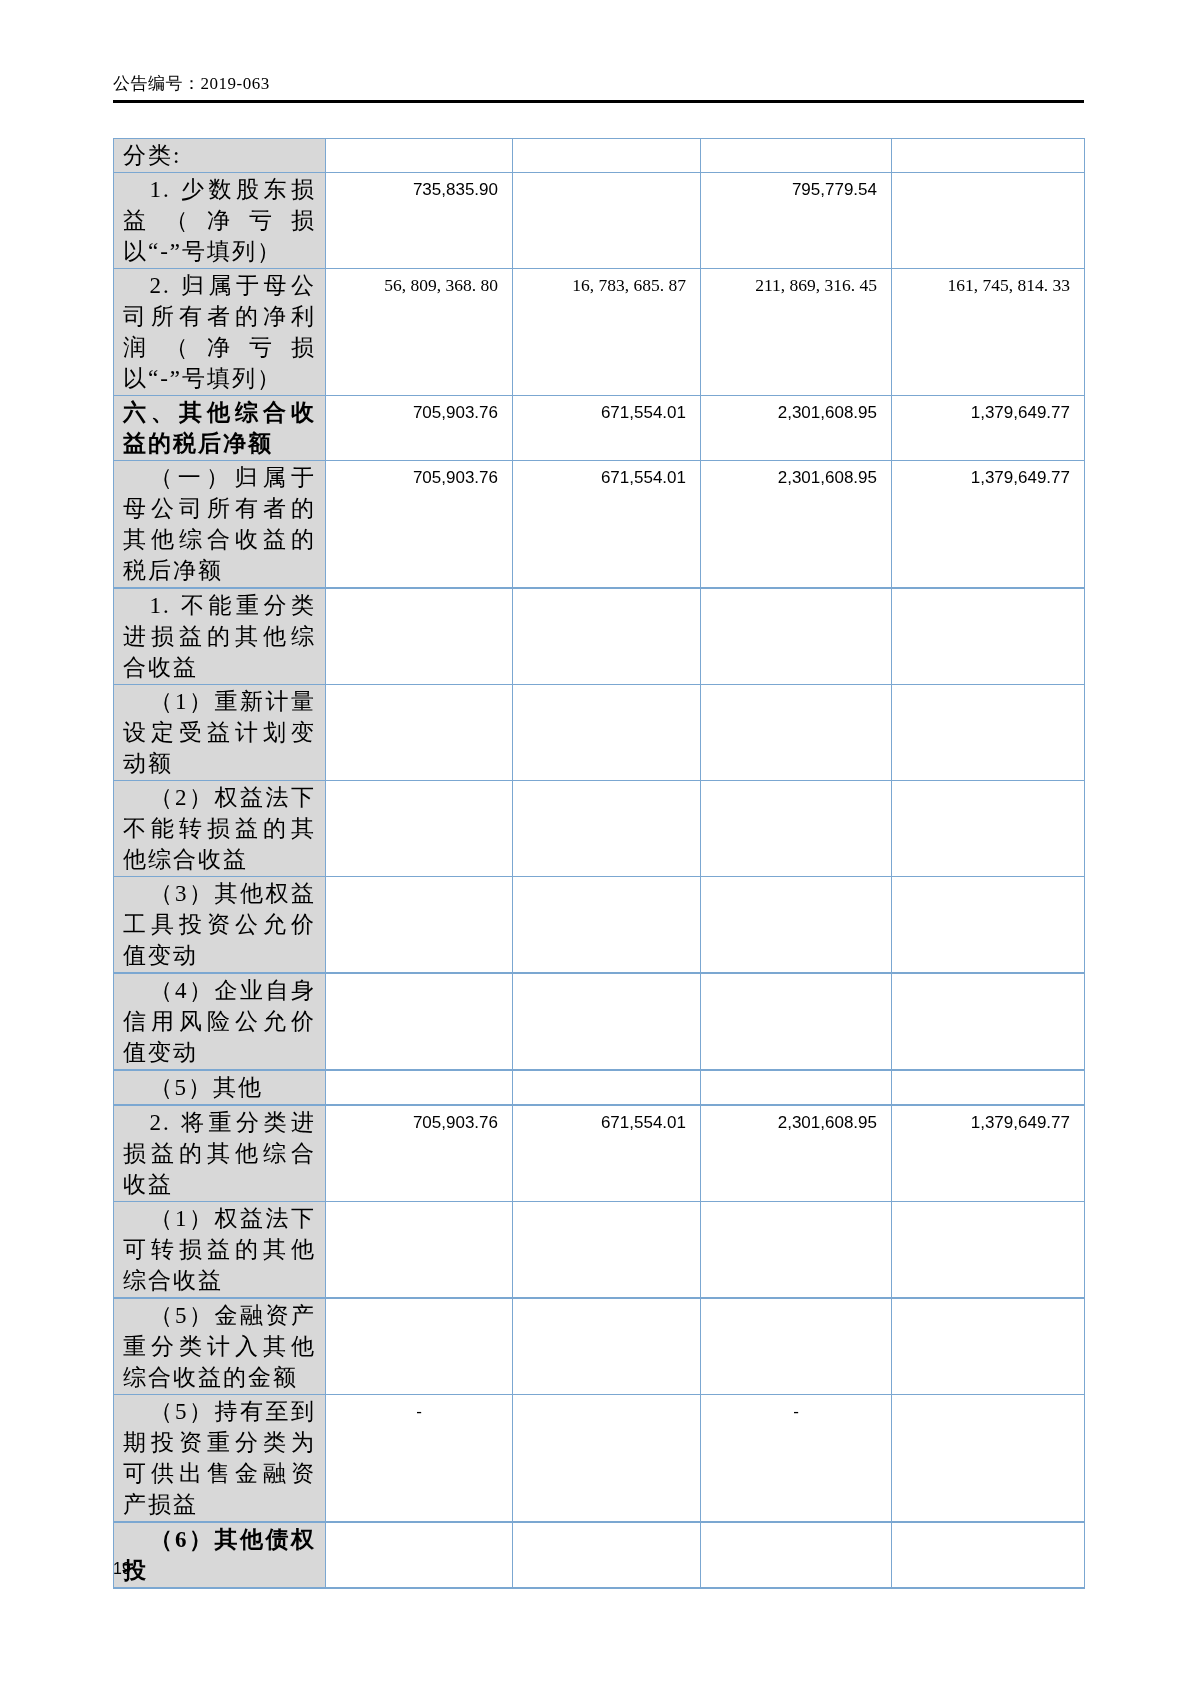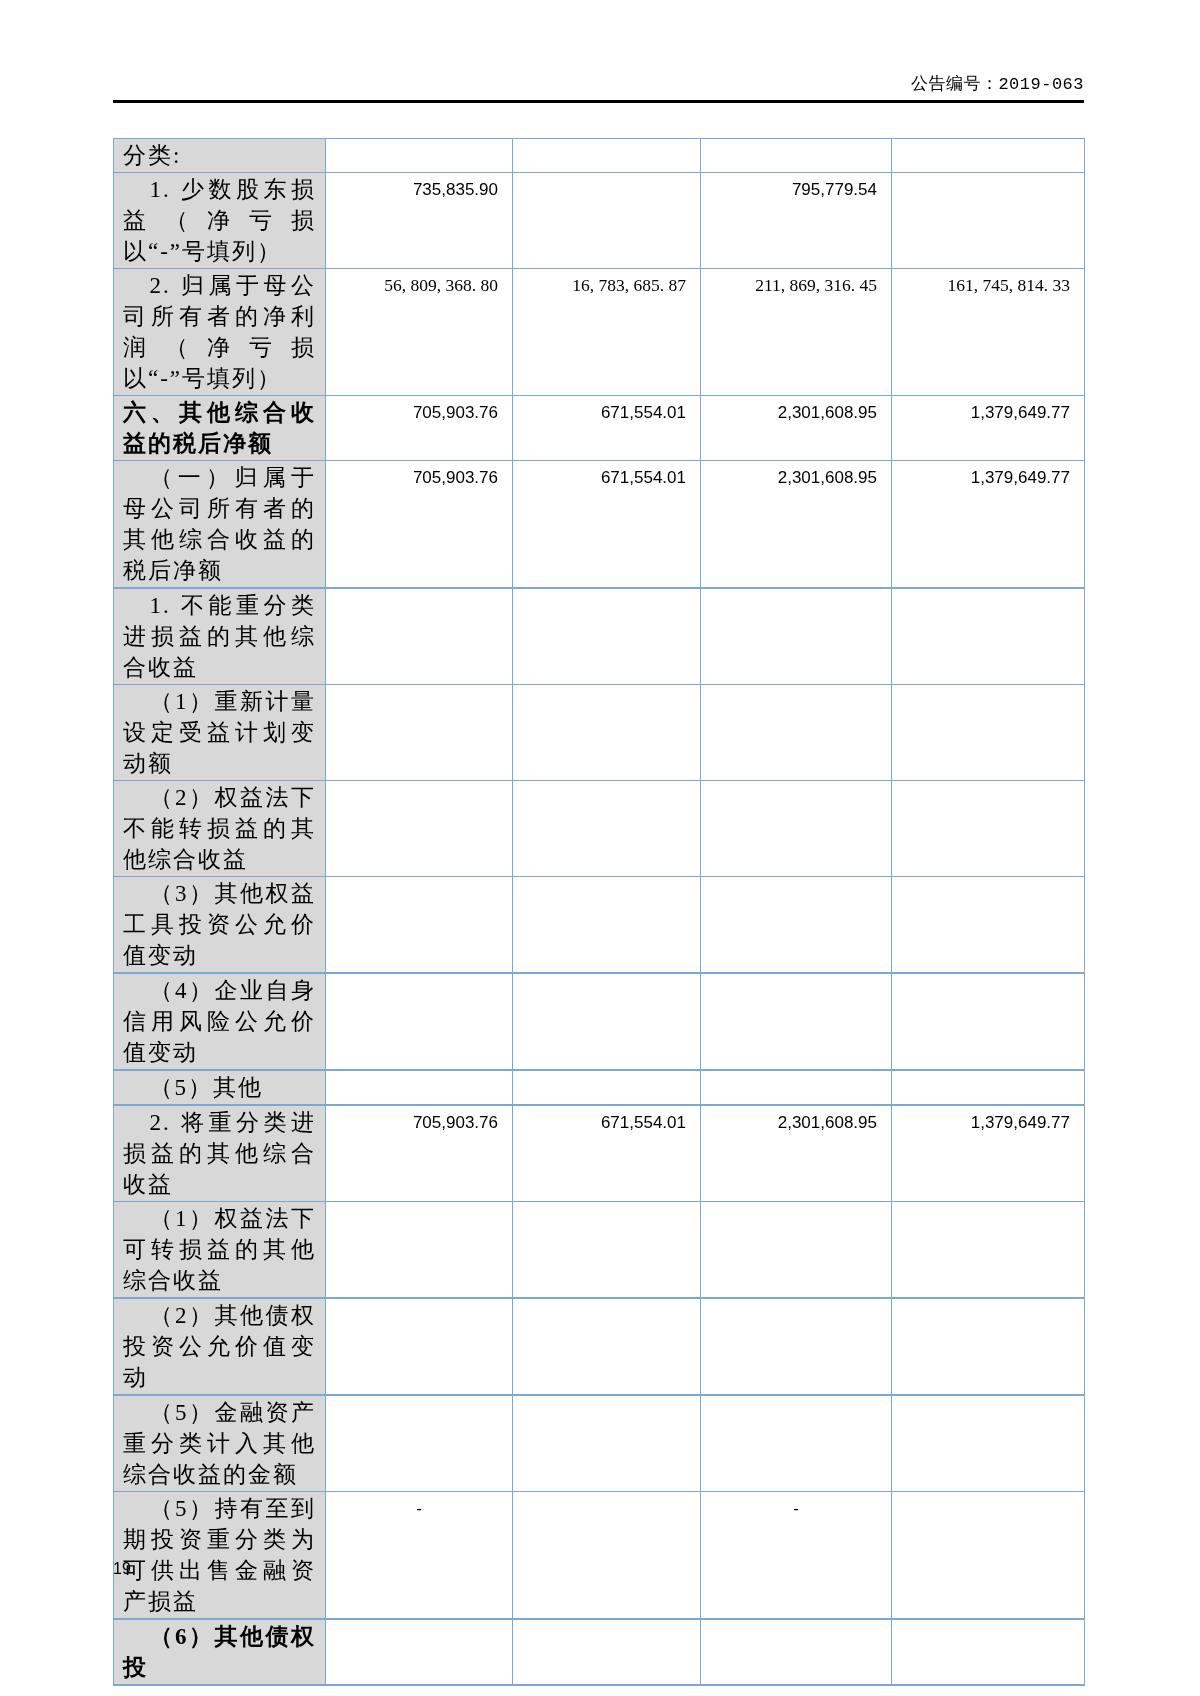--- a/index.html
+++ b/index.html
@@ -3,22 +3,22 @@
 <meta charset="utf-8">
 <style>
   html,body { margin:0; padding:0; background:#e8e8e8; }
   .page {
     position:relative; width:1200px; height:1696px; margin:0 auto;
     background:#ffffff; overflow:hidden;
     font-family:"Liberation Serif","DejaVu Serif",serif; color:#000;
   }
   .notice-no {
     position:absolute; top:72px; left:113px; width:971px;
-    text-align:right; font-size:17px; letter-spacing:0.5px;
-    font-family:Liberation Mono, monospace;
+    font-size:17px; letter-spacing:0.5px;
+    font-family:Liberation Serif, serif;
   }
   .header-rule {
     position:absolute; top:100px; left:113px; width:971px; height:3px;
     background:var(--rule-black,#000);
   }
   table.fin {
     position:absolute; top:138px; left:113px; width:971px;
     border-collapse:collapse; table-layout:fixed;
   }
   table.fin td {
@@ -151,27 +151,20 @@
           <td class="val">1,379,649.77</td>
         </tr>
         <tr>
           <td class="label indent">（1）权益法下可转损益的其他综合收益</td>
           <td class="val"></td>
           <td class="val"></td>
           <td class="val"></td>
           <td class="val"></td>
         </tr>
         <tr class="thick">
-          <td class="label indent">（2）其他债权投资公允价值变动</td>
-          <td class="val"></td>
-          <td class="val"></td>
-          <td class="val"></td>
-          <td class="val"></td>
-        </tr>
-        <tr class="thick">
           <td class="label indent">（5）金融资产重分类计入其他综合收益的金额</td>
           <td class="val"></td>
           <td class="val"></td>
           <td class="val"></td>
           <td class="val"></td>
         </tr>
         <tr>
           <td class="label indent">（5）持有至到期投资重分类为可供出售金融资产损益</td>
           <td class="val center">-</td>
           <td class="val"></td>

